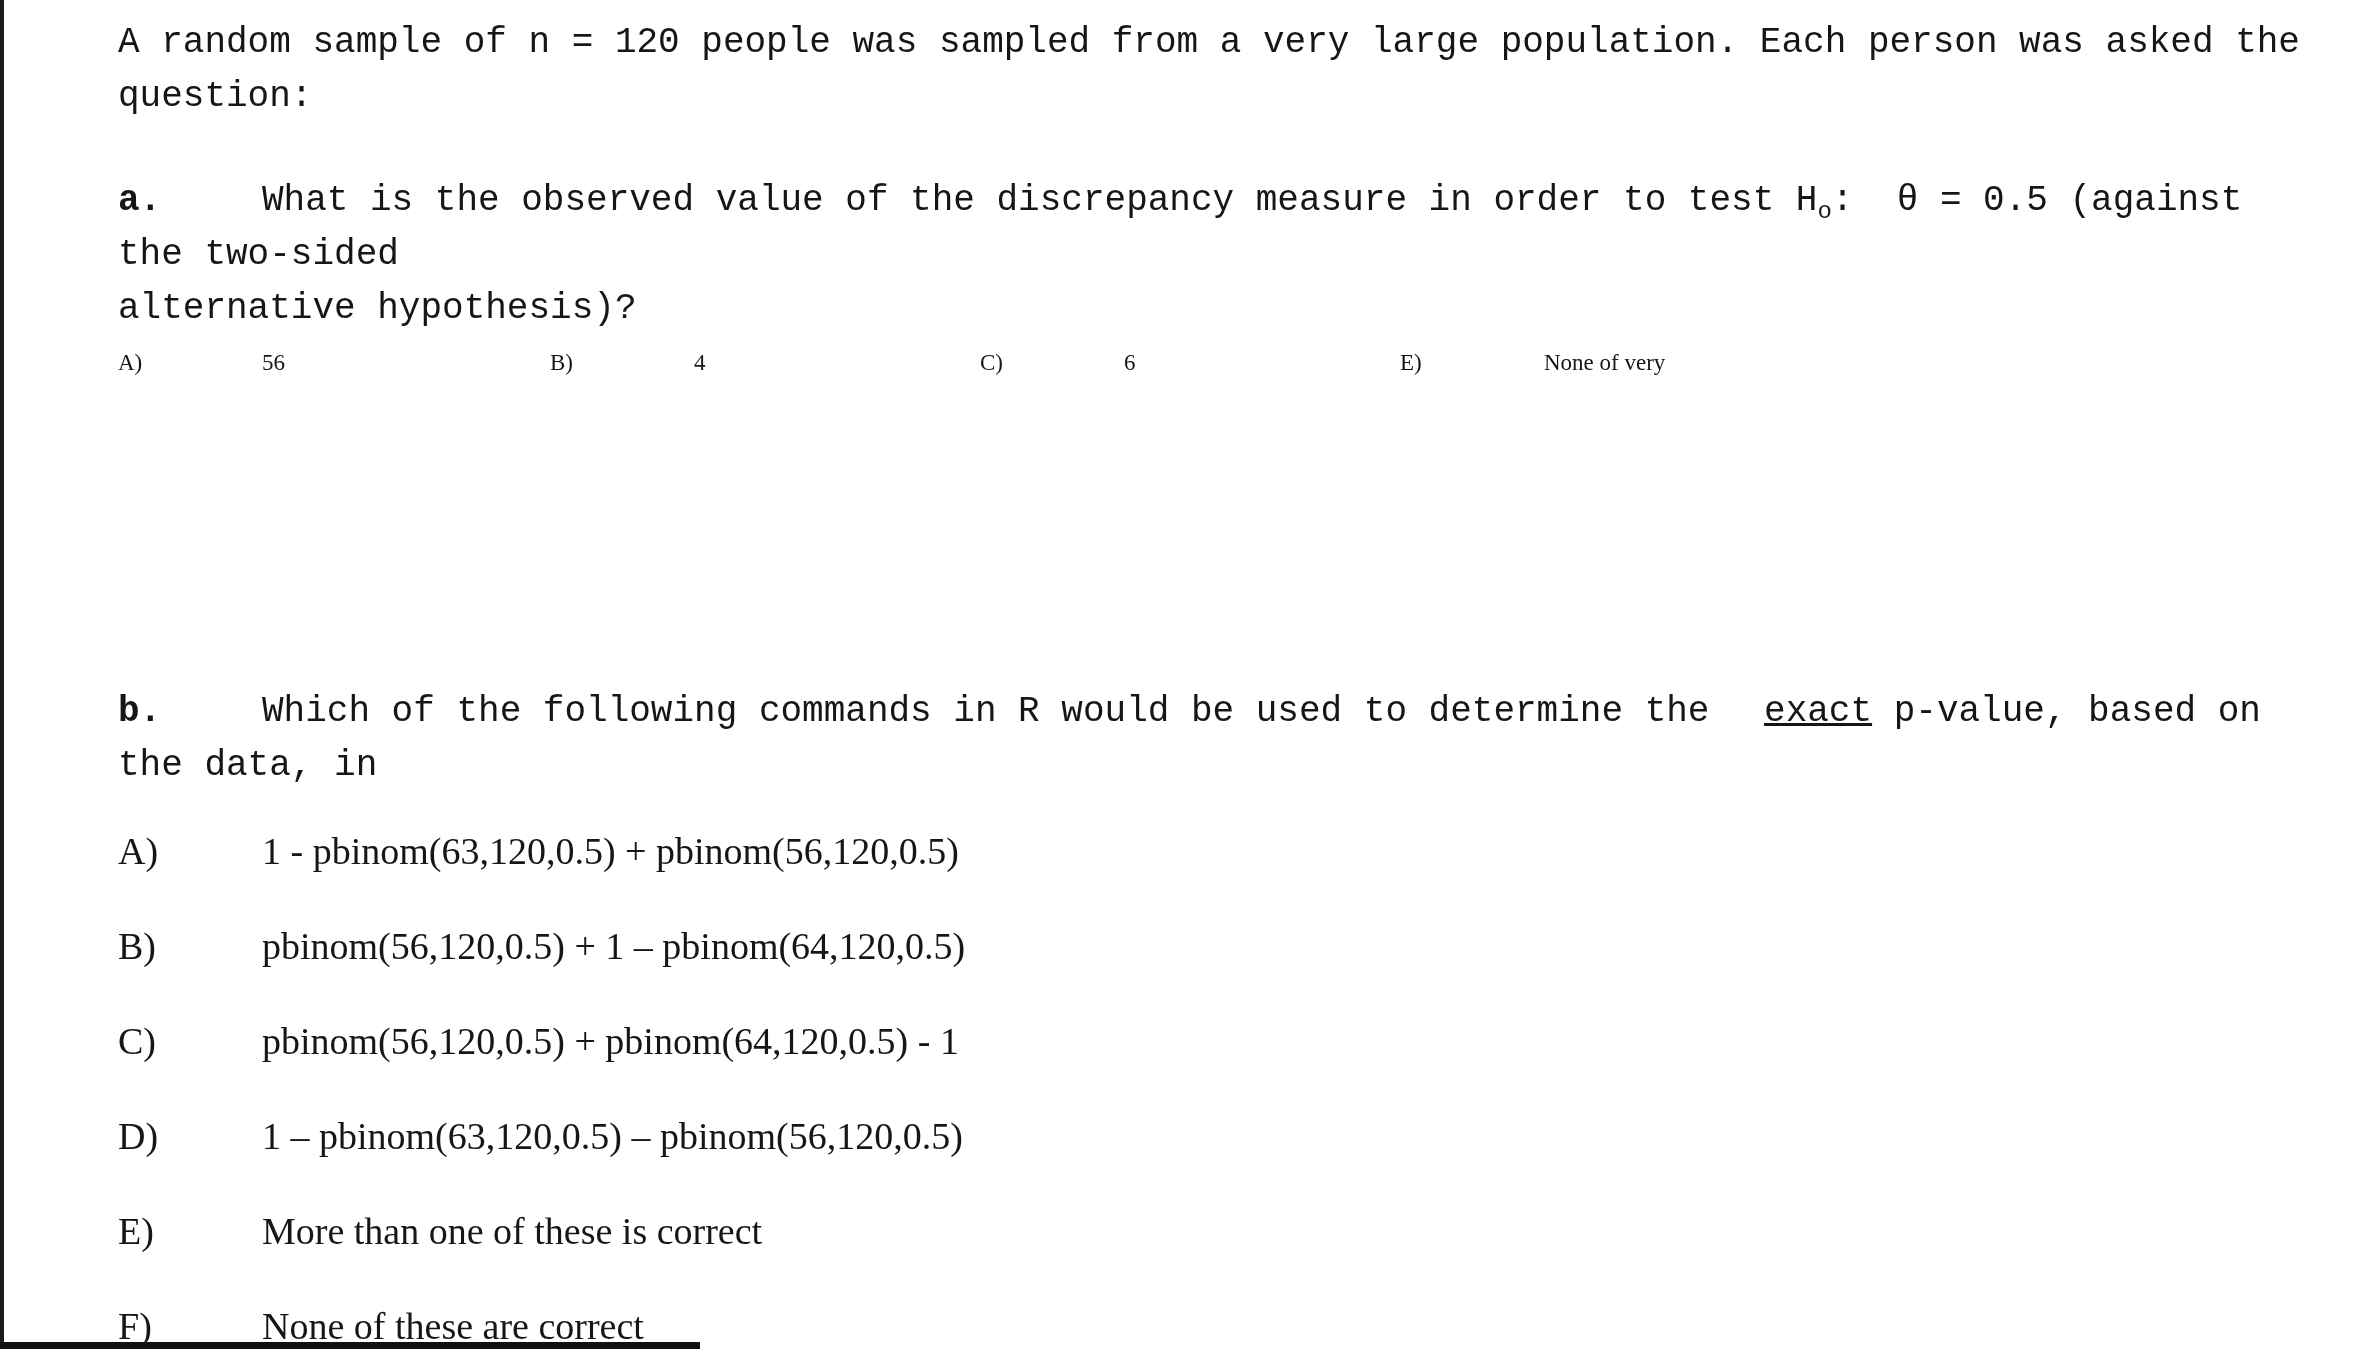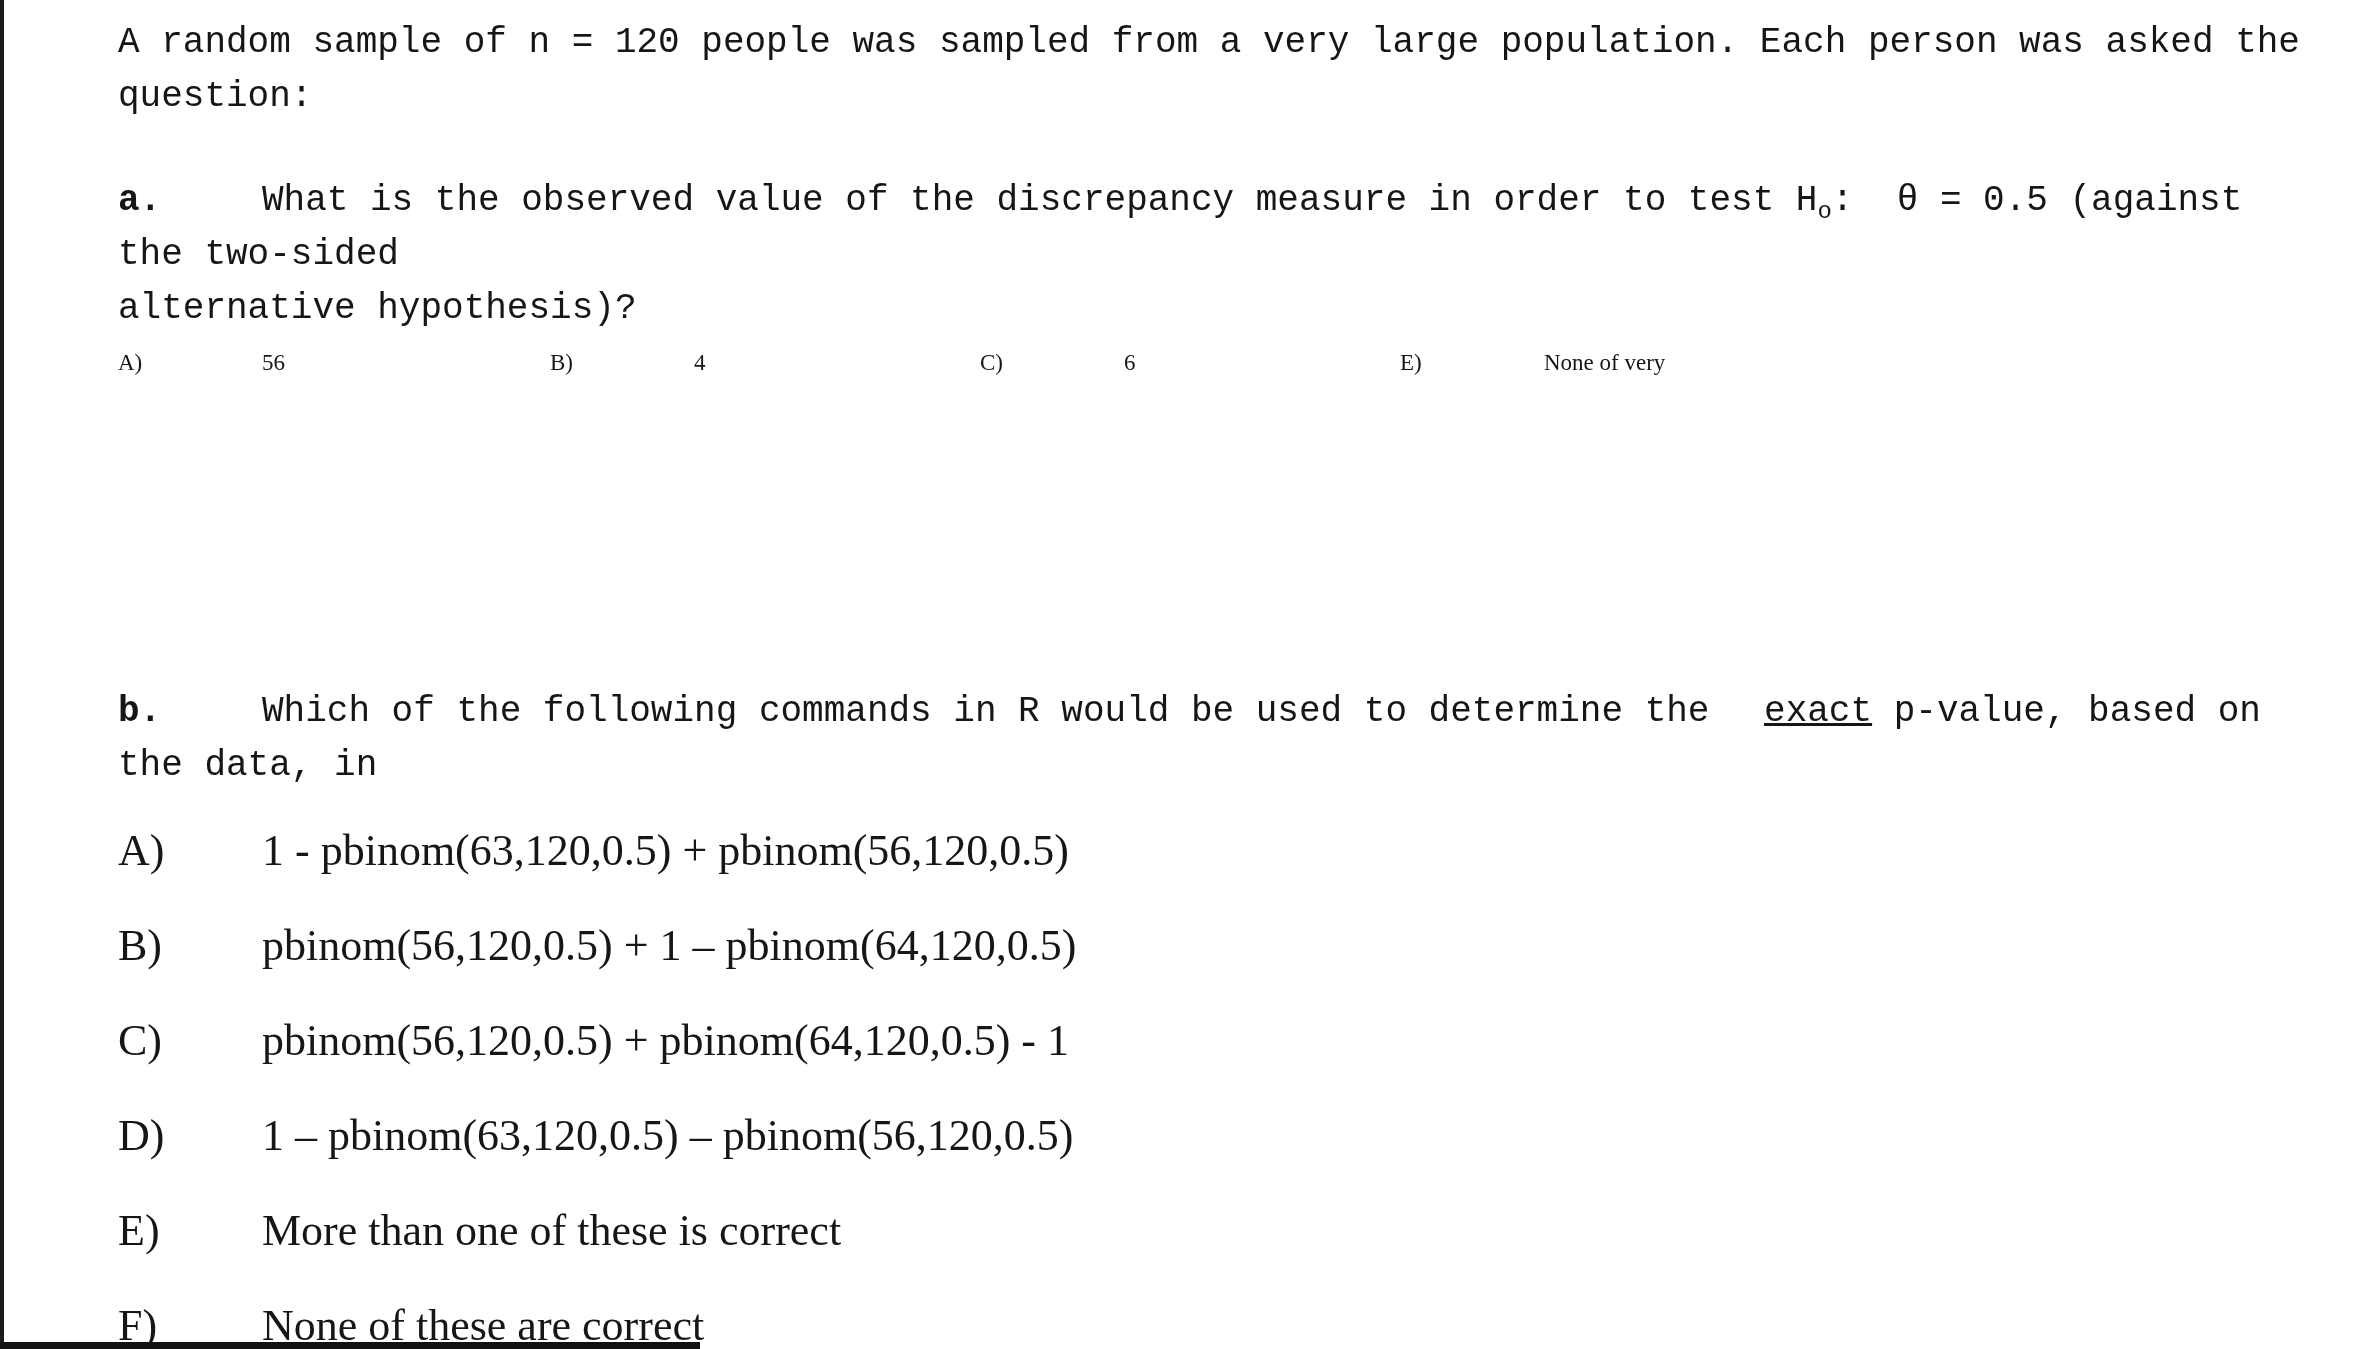--- a/index.html
+++ b/index.html
@@ -64,21 +64,21 @@
   .opt-group-0 { width: 432px; }
   .opt-group-1 { width: 430px; }
   .opt-group-2 { width: 420px; }
   .opt-group-3 { width: 422px; }
   .opt-group-4 { flex: 1; }
   .q-block-b { margin-top: 295px; }
   .options-list-b {
     margin-top: 31px;
   }
   .opt-row-b {
-    font-size: 44px;
+    font-size: 38px;
     line-height: 54px;
     margin-bottom: 41px;
   }
   .underlined { text-decoration: underline; margin-left: 33px; }
   sub.hsub {
     font-size: 24px;
     line-height: 0;
     vertical-align: -8px;
   }
 </style>

